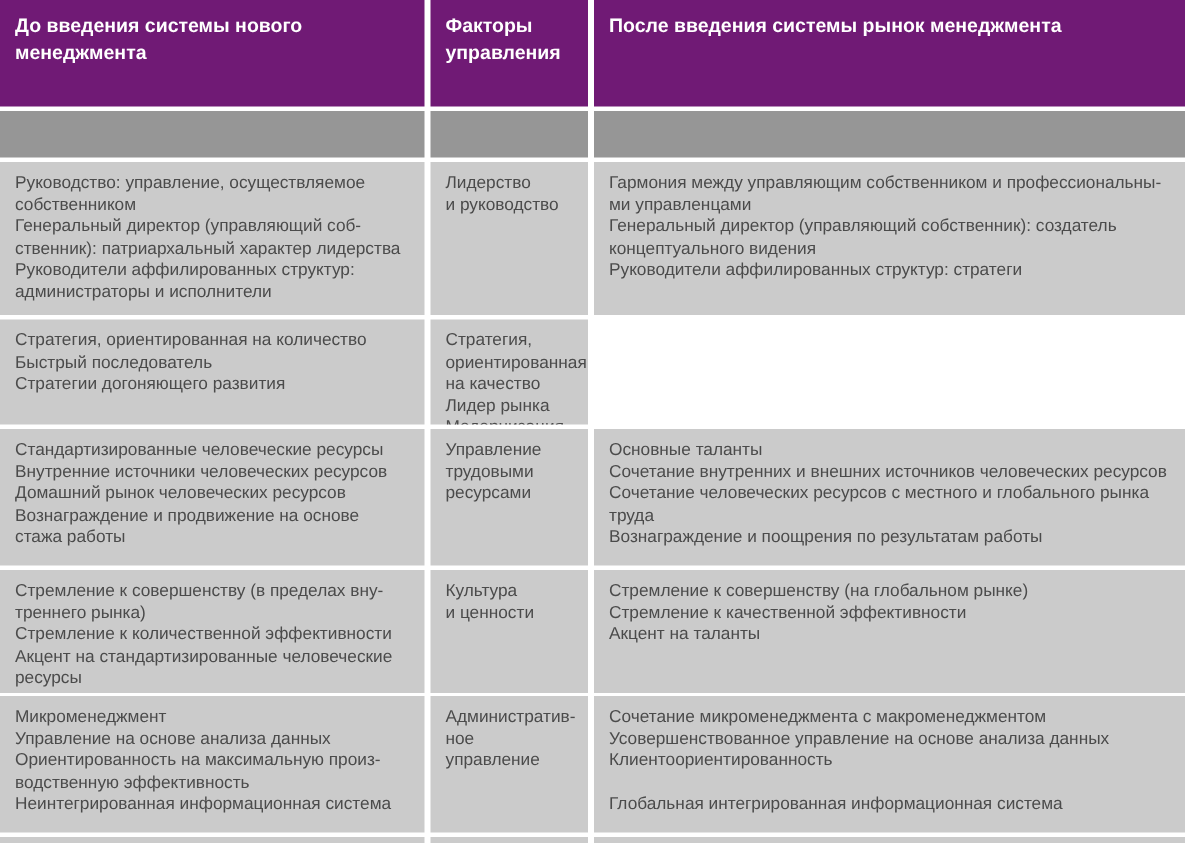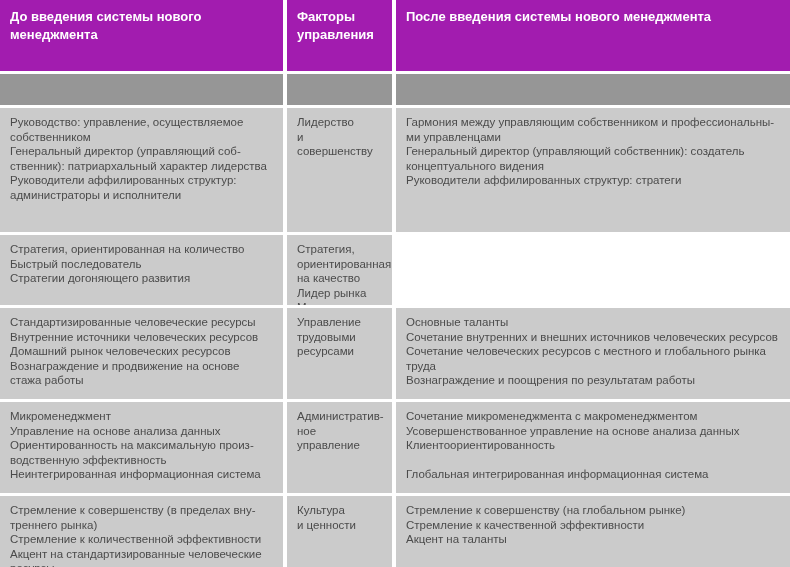--- a/index.html
+++ b/index.html
@@ -13,39 +13,39 @@
   }
   .row {
     display: grid;
     grid-template-columns: 283px 105px 394px;
     column-gap: 4px;
     margin-bottom: 3px;
   }
   .row.last-gap { margin-bottom: 2px; }
   .h-header  { height: 71px; }
   .h-spacer  { height: 31px; }
-  .h-r1 { height: 124px; }
+  .h-r1 { height: 102px; }
   .h-r2 { height: 70px; }
   .h-r3 { height: 91px; border-radius: 19px; }
   .h-r4 { height: 91px; }
   .h-r5 { height: 82px; }
   .h-sliver { height: 4px; margin-bottom: 0; }
   .cell {
     box-sizing: border-box;
     background: #cbcbcb;
     color: #4b4b4b;
     font-size: 11.5px;
     line-height: 14.5px;
     padding: 7px 10px;
     white-space: pre-line;
     overflow: hidden;
   }
   .hcell {
     box-sizing: border-box;
-    background: #a21caf;
+    background: #701a75;
     color: #ffffff;
     font-weight: bold;
     font-size: 13px;
     line-height: 18px;
     padding: 8px 10px;
     white-space: pre-line;
     overflow: hidden;
   }
   .scell {
     box-sizing: border-box;
@@ -59,38 +59,38 @@
 </head>
 <body>
 
 <div class="page">
 
   <div class="row h-header">
     <div class="hcell">До введения системы нового
 менеджмента</div>
     <div class="hcell">Факторы
 управления</div>
-    <div class="hcell">После введения системы нового менеджмента</div>
+    <div class="hcell">После введения системы рынок менеджмента</div>
   </div>
 
   <div class="row h-spacer">
     <div class="scell"></div>
     <div class="scell"></div>
     <div class="scell"></div>
   </div>
 
   <div class="row h-r1">
     <div class="cell">Руководство: управление, осуществляемое
 собственником
 Генеральный директор (управляющий соб-
 ственник): патриархальный характер лидерства
 Руководители аффилированных структур:
 администраторы и исполнители</div>
     <div class="cell">Лидерство
-и совершенству</div>
+и руководство</div>
     <div class="cell">Гармония между управляющим собственником и профессиональны-
 ми управленцами
 Генеральный директор (управляющий собственник): создатель
 концептуального видения
 Руководители аффилированных структур: стратеги</div>
   </div>
 
   <div class="row h-r2">
     <div class="cell">Стратегия, ориентированная на количество
 Быстрый последователь
@@ -110,47 +110,47 @@
     <div class="cell">Управление
 трудовыми
 ресурсами</div>
     <div class="cell">Основные таланты
 Сочетание внутренних и внешних источников человеческих ресурсов
 Сочетание человеческих ресурсов с местного и глобального рынка
 труда
 Вознаграждение и поощрения по результатам работы</div>
   </div>
 
+  <div class="row h-r5 last-gap">
+    <div class="cell">Стремление к совершенству (в пределах вну-
+треннего рынка)
+Стремление к количественной эффективности
+Акцент на стандартизированные человеческие
+ресурсы</div>
+    <div class="cell">Культура
+и ценности</div>
+    <div class="cell">Стремление к совершенству (на глобальном рынке)
+Стремление к качественной эффективности
+Акцент на таланты</div>
+  </div>
+
   <div class="row h-r4">
     <div class="cell">Микроменеджмент
 Управление на основе анализа данных
 Ориентированность на максимальную произ-
 водственную эффективность
 Неинтегрированная информационная система</div>
     <div class="cell">Административ-
 ное управление</div>
     <div class="cell">Сочетание микроменеджмента с макроменеджментом
 Усовершенствованное управление на основе анализа данных
 Клиентоориентированность
 
 Глобальная интегрированная информационная система</div>
   </div>
 
-  <div class="row h-r5 last-gap">
-    <div class="cell">Стремление к совершенству (в пределах вну-
-треннего рынка)
-Стремление к количественной эффективности
-Акцент на стандартизированные человеческие
-ресурсы</div>
-    <div class="cell">Культура
-и ценности</div>
-    <div class="cell">Стремление к совершенству (на глобальном рынке)
-Стремление к качественной эффективности
-Акцент на таланты</div>
-  </div>
-
   <div class="row h-sliver">
     <div class="slcell"></div>
     <div class="slcell"></div>
     <div class="slcell"></div>
   </div>
 
 </div>
 
 </body></html>

